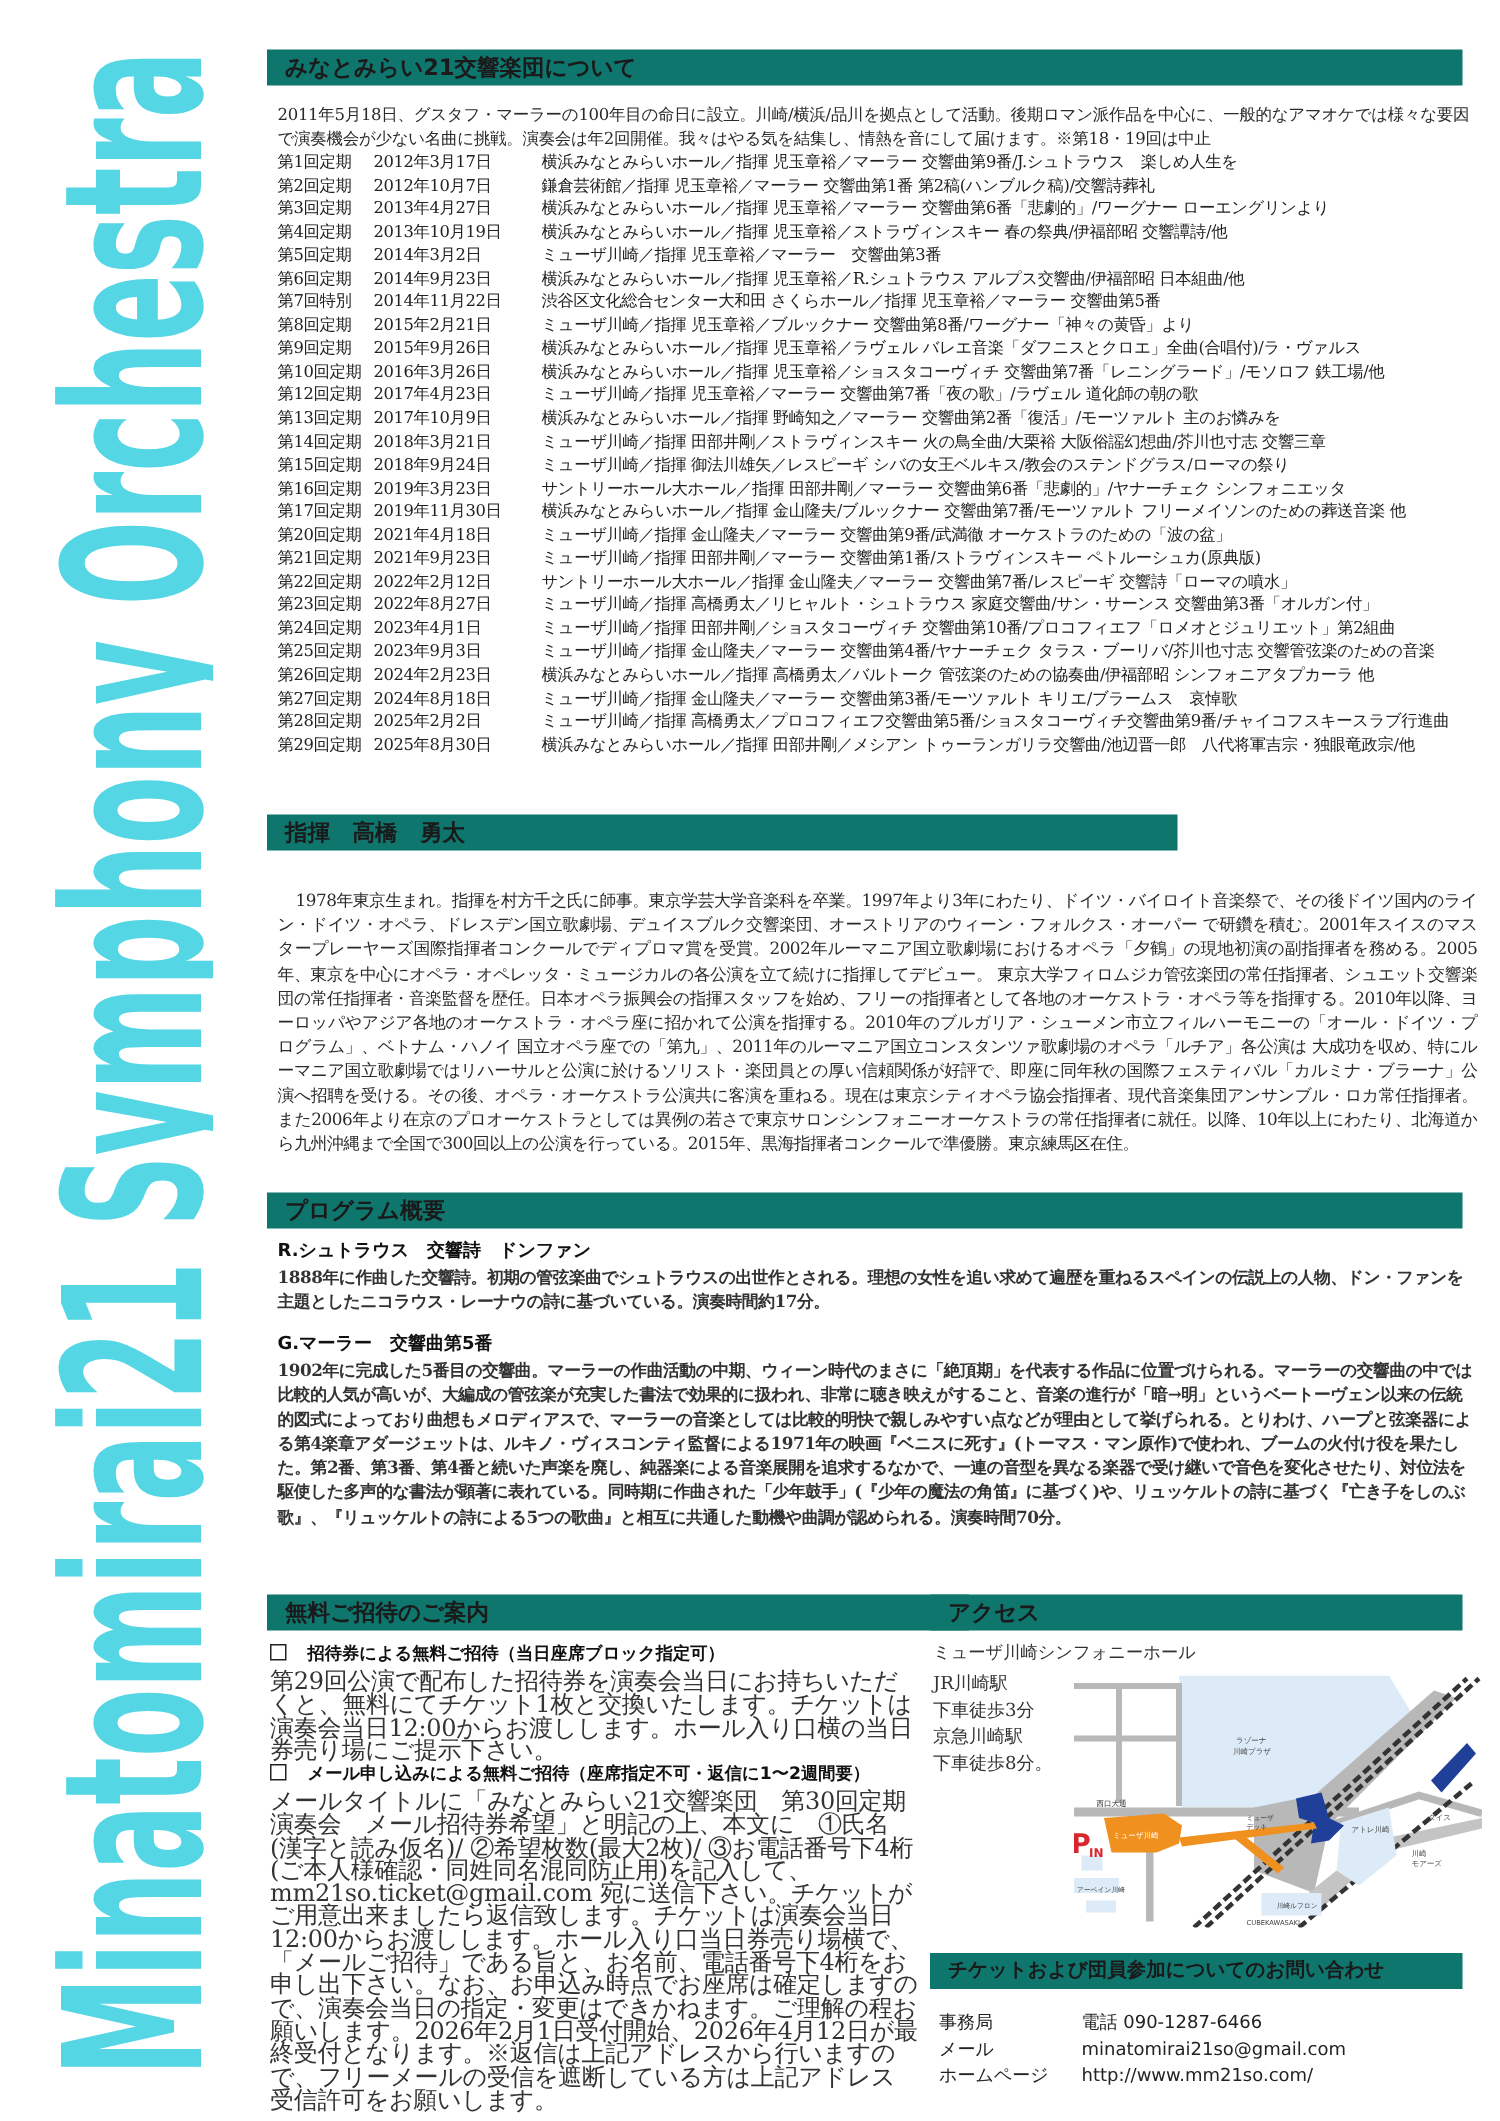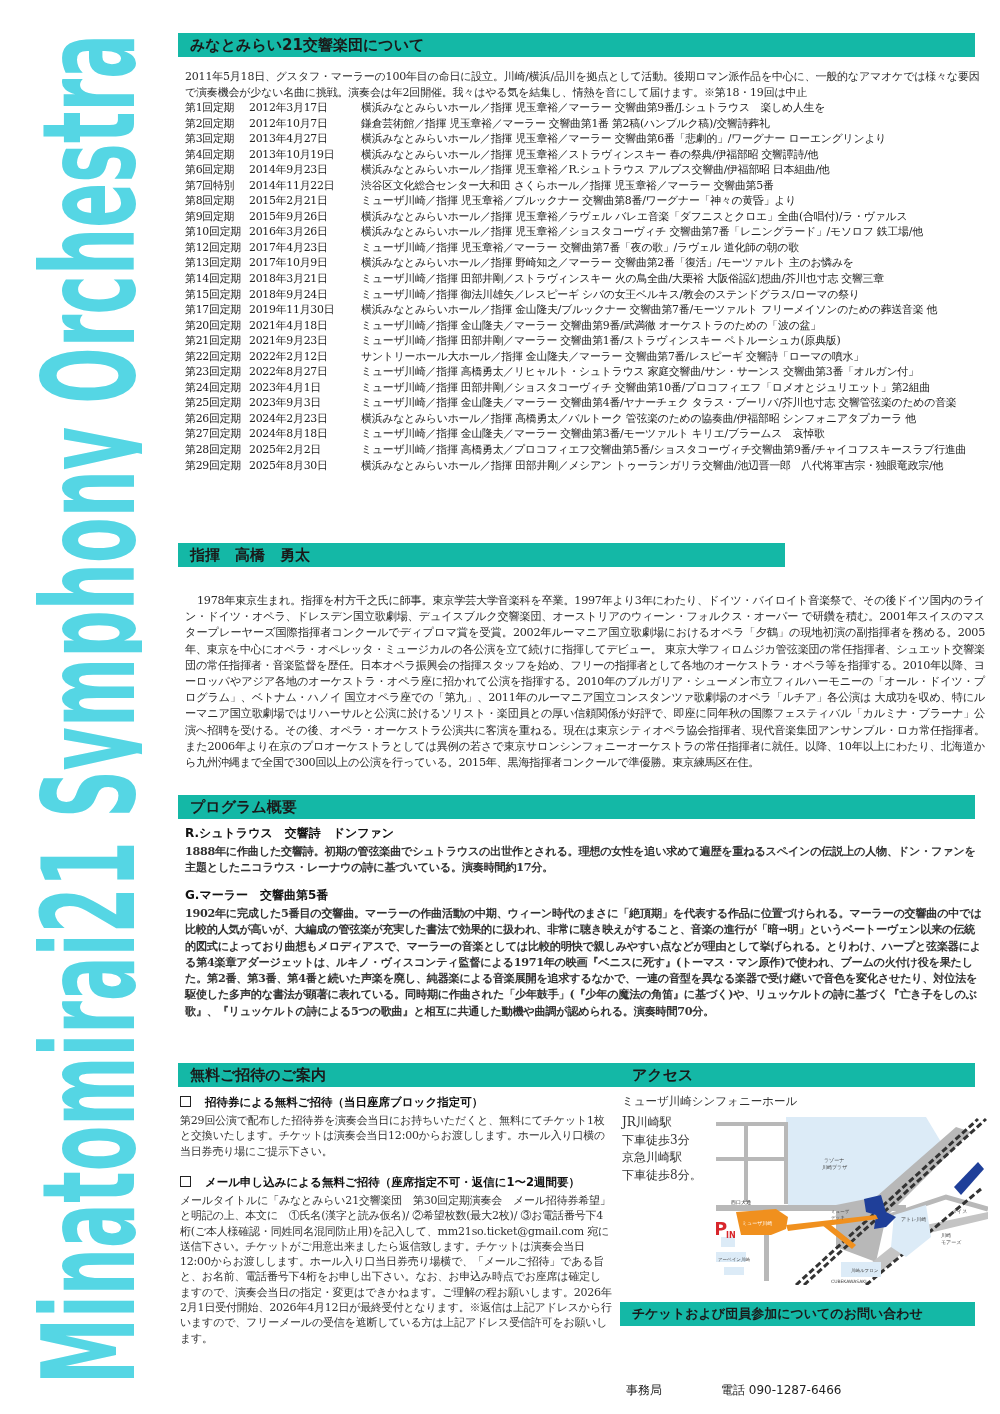--- a/index.html
+++ b/index.html
@@ -5,21 +5,21 @@
   * { box-sizing: border-box; margin: 0; padding: 0; }
   html, body { width: 1000px; height: 1414px; background: #fff; overflow: hidden; }
   body { position: relative; font-family: "DejaVu Serif", "Liberation Serif", serif; color: #222; }
 
   .vtitle {
     position: absolute; left: 22px; top: 34px; width: 120px; height: 1350px;
   }
   .vtitle svg { width: 100%; height: 100%; display: block; }
 
   .sec-header {
-    position: absolute; background: #14b8a6; height: 24px;
+    position: absolute; background: #0f766e; height: 24px;
     font-family: "DejaVu Sans", "Liberation Sans", sans-serif; font-weight: bold;
     font-size: 15px; color: #1a1a1a; padding-left: 12px; line-height: 24px;
   }
   .body-text {
     position: absolute; font-size: 11.2px; line-height: 15.2px; color: #2a2a2a;
     letter-spacing: -0.2px;
   }
   .about-intro { position: absolute; left: 185px; top: 69px; width: 800px; font-size: 11px; line-height: 15.5px; }
   .concerts { position: absolute; left: 185px; top: 100px; width: 800px; }
   .concert-row { display: flex; font-size: 10.9px; line-height: 15.55px; white-space: nowrap; letter-spacing: -0.25px; }
@@ -27,29 +27,29 @@
   .concert-row .date { width: 100px; flex: none; }
   .concert-row .desc { flex: 1; overflow: hidden; margin-left: 12px; }
 
   .bio { left: 185px; top: 593px; width: 800px; font-size: 11.2px; line-height: 16.2px; text-indent: 12px; letter-spacing: -0.3px; text-align: justify; }
 
   .prog-title { position: absolute; left: 185px; font-family: "DejaVu Sans", "Liberation Sans", sans-serif; font-weight: bold; font-size: 12px; color: #111; }
   .prog-text { position: absolute; left: 185px; width: 800px; font-size: 11.2px; line-height: 16.3px; letter-spacing: -0.3px; color: #333; font-weight: bold; }
 
   .inv-title { position: absolute; left: 180px; font-family: "DejaVu Sans", "Liberation Sans", sans-serif; font-weight: bold; font-size: 11.5px; color: #111; white-space: nowrap; }
   .inv-title .box { display: inline-block; width: 11px; height: 11px; border: 1.5px solid #222; margin-right: 14px; vertical-align: -1px; }
-  .inv-text { position: absolute; left: 180px; width: 432px; font-size: 11px; line-height: 15.3px; letter-spacing: -0.2px; color: #333; }
+  .inv-text { position: absolute; left: 180px; width: 432px; font-size: 16px; line-height: 15.3px; letter-spacing: -0.2px; color: #333; }
 
   .access-hall { position: absolute; left: 622px; top: 1094px; font-size: 11.5px; color: #333; }
   .access-lines { position: absolute; left: 622px; top: 1114px; font-size: 12px; line-height: 17.5px; color: #333; }
   .map { position: absolute; left: 716px; top: 1117px; width: 272px; height: 168px; }
   .map svg { width: 100%; height: 100%; display: block; }
 
   .contact { position: absolute; left: 626px; top: 1340px; font-family: "DejaVu Sans", "Liberation Sans", sans-serif; font-size: 12px; line-height: 17.5px; color: #222; }
-  .contact-row { display: flex; margin-top: 42px; }
+  .contact-row { display: flex; }
   .contact-row .k { width: 95px; }
 </style>
 </head>
 <body>
 
 <div class="vtitle">
   <svg viewBox="0 0 120 1350" preserveAspectRatio="none">
     <text id="vt" x="0" y="0" transform="translate(112,1350) rotate(-90)" font-family="DejaVu Sans, Liberation Sans, sans-serif" font-weight="bold" font-size="128" fill="#55d6e4" textLength="1350" lengthAdjust="spacingAndGlyphs">Minatomirai21 Symphony Orchestra</text>
   </svg>
 </div>
@@ -71,20 +71,25 @@
       <span class="no">第3回定期</span>
       <span class="date">2013年4月27日</span>
       <span class="desc">横浜みなとみらいホール／指揮 児玉章裕／マーラー 交響曲第6番「悲劇的」/ワーグナー ローエングリンより</span>
     </div>
     <div class="concert-row">
       <span class="no">第4回定期</span>
       <span class="date">2013年10月19日</span>
       <span class="desc">横浜みなとみらいホール／指揮 児玉章裕／ストラヴィンスキー 春の祭典/伊福部昭 交響譚詩/他</span>
     </div>
     <div class="concert-row">
+      <span class="no">第5回定期</span>
+      <span class="date">2014年3月2日</span>
+      <span class="desc">ミューザ川崎／指揮 児玉章裕／マーラー　交響曲第3番</span>
+    </div>
+    <div class="concert-row">
       <span class="no">第6回定期</span>
       <span class="date">2014年9月23日</span>
       <span class="desc">横浜みなとみらいホール／指揮 児玉章裕／R.シュトラウス アルプス交響曲/伊福部昭 日本組曲/他</span>
     </div>
     <div class="concert-row">
       <span class="no">第7回特別</span>
       <span class="date">2014年11月22日</span>
       <span class="desc">渋谷区文化総合センター大和田 さくらホール／指揮 児玉章裕／マーラー 交響曲第5番</span>
     </div>
     <div class="concert-row">
@@ -114,20 +119,25 @@
     </div>
     <div class="concert-row">
       <span class="no">第14回定期</span>
       <span class="date">2018年3月21日</span>
       <span class="desc">ミューザ川崎／指揮 田部井剛／ストラヴィンスキー 火の鳥全曲/大栗裕 大阪俗謡幻想曲/芥川也寸志 交響三章</span>
     </div>
     <div class="concert-row">
       <span class="no">第15回定期</span>
       <span class="date">2018年9月24日</span>
       <span class="desc">ミューザ川崎／指揮 御法川雄矢／レスピーギ シバの女王ベルキス/教会のステンドグラス/ローマの祭り</span>
+    </div>
+    <div class="concert-row">
+      <span class="no">第16回定期</span>
+      <span class="date">2019年3月23日</span>
+      <span class="desc">サントリーホール大ホール／指揮 田部井剛／マーラー 交響曲第6番「悲劇的」/ヤナーチェク シンフォニエッタ</span>
     </div>
     <div class="concert-row">
       <span class="no">第17回定期</span>
       <span class="date">2019年11月30日</span>
       <span class="desc">横浜みなとみらいホール／指揮 金山隆夫/ブルックナー 交響曲第7番/モーツァルト フリーメイソンのための葬送音楽 他</span>
     </div>
     <div class="concert-row">
       <span class="no">第20回定期</span>
       <span class="date">2021年4月18日</span>
       <span class="desc">ミューザ川崎／指揮 金山隆夫／マーラー 交響曲第9番/武満徹 オーケストラのための「波の盆」</span>

